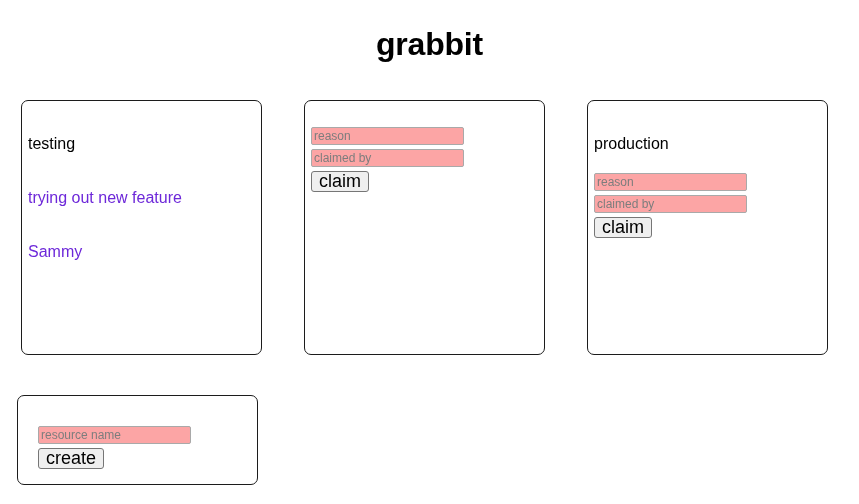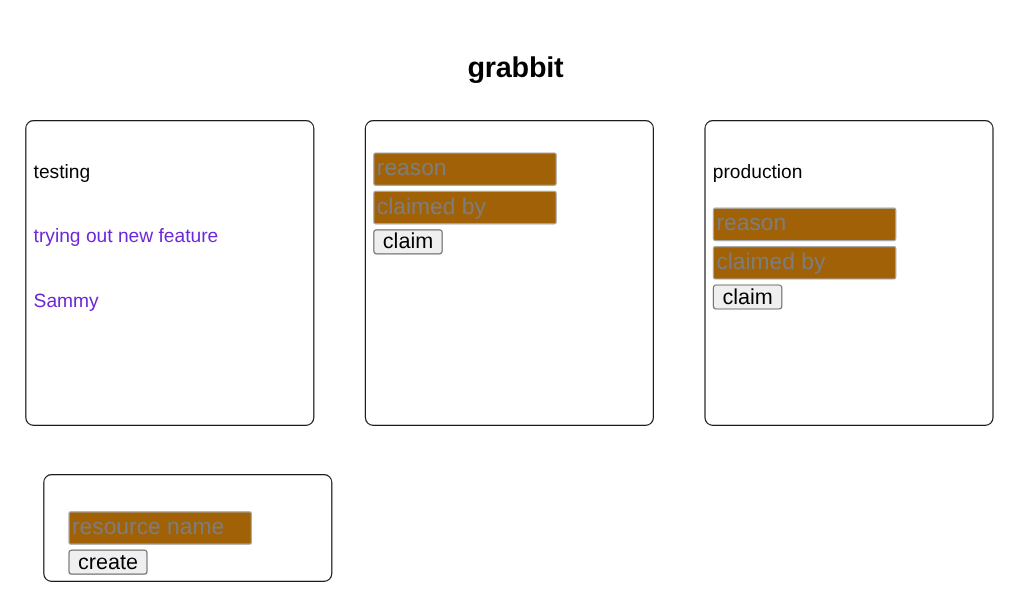--- a/index.html
+++ b/index.html
@@ -11,24 +11,24 @@
     height: 504px;
     background: #ffffff;
     font-family: "Liberation Sans", sans-serif;
     color: #000000;
     overflow: hidden;
     position: relative;
   }
 
   .page-title {
     text-align: center;
-    font-size: 24px;
+    font-size: 32px;
     font-weight: bold;
     letter-spacing: -0.2px;
-    margin: 17px;
+    margin: 4px;
     padding-top: 24px;
     line-height: 32px;
     color: #000000;
   }
 
   .cards-row {
     position: absolute;
     left: 21px;
     top: 100px;
     display: flex;
@@ -72,28 +72,28 @@
   .form-stack {
     margin-top: 20px;
     display: flex;
     flex-direction: column;
     align-items: flex-start;
   }
 
   .text-input {
     box-sizing: border-box;
     width: 153px;
-    height: 28px;
+    height: 18px;
     font-family: "Liberation Sans", sans-serif;
-    font-size: 19px;
+    font-size: 12px;
     line-height: 17px;
     padding: 1px 2px;
     border: 1px solid #a9a9a9;
     border-radius: 2px;
-    background: #a16207;
+    background: #fca5a5;
     color: #000000;
     margin: 0 0 4px 0;
     outline: none;
   }
   .text-input::placeholder {
     color: #7d7d7d;
     opacity: 1;
   }
 
   .btn {
@@ -115,21 +115,21 @@
 
   .action-stack {
     margin-top: 18px;
     display: flex;
     flex-direction: column;
     align-items: flex-start;
   }
 
   .create-card {
     position: absolute;
-    left: 36px;
+    left: 17px;
     top: 395px;
     box-sizing: border-box;
     width: 241px;
     height: 90px;
     border: 1px solid #1c1c1c;
     border-radius: 7px;
     background: #ffffff;
     padding: 20px;
   }
 

